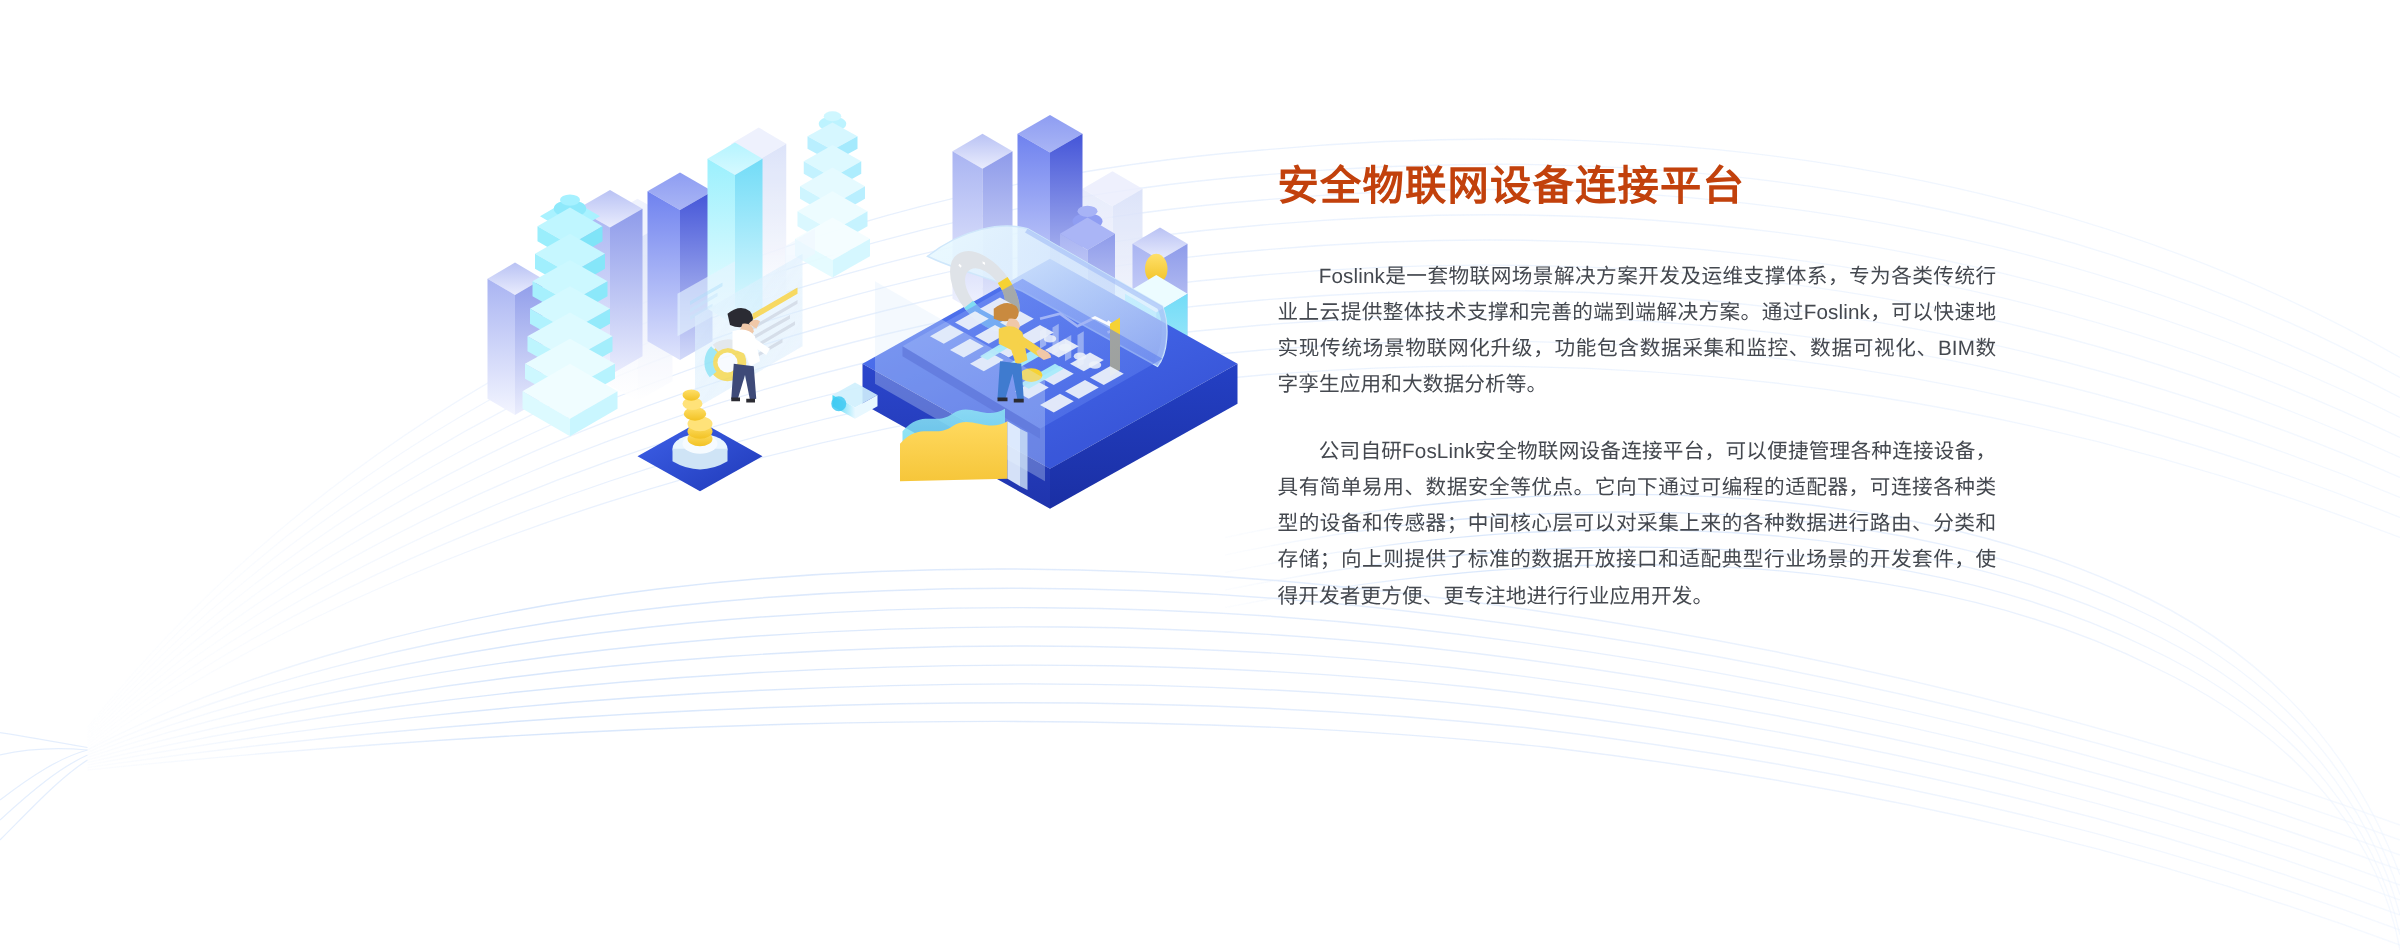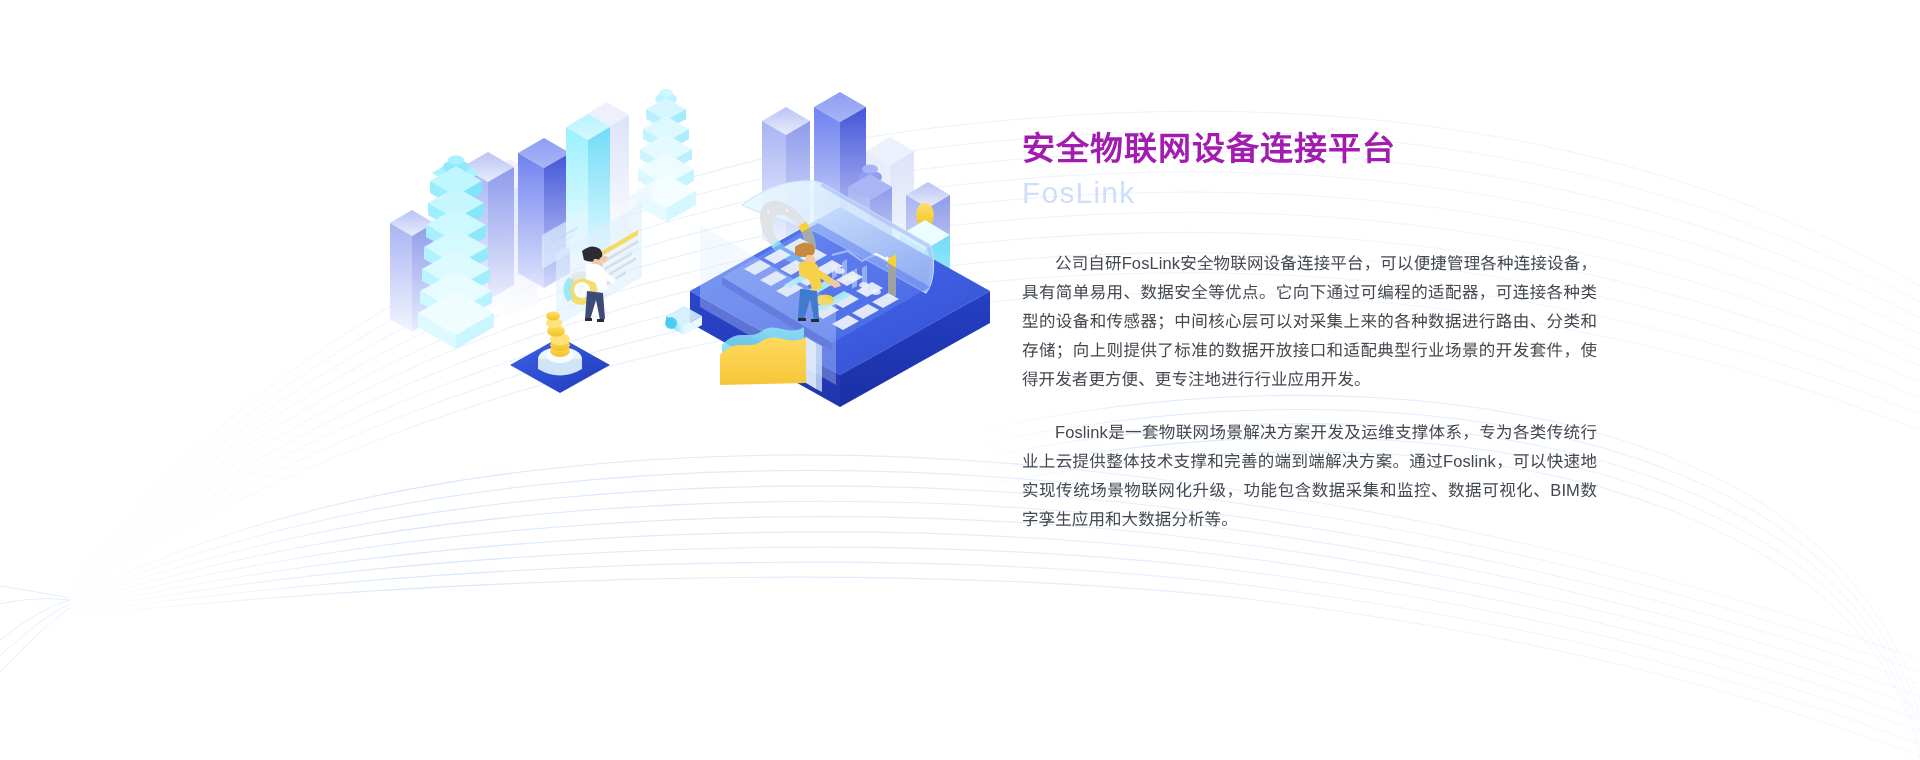--- a/index.html
+++ b/index.html
@@ -46,21 +46,21 @@
     position: absolute;
     left: 1022px;
     top: 130px;
     width: 575px;
     z-index: 3;
   }
 
   .title {
     font-size: 33px;
     font-weight: bold;
-    color: #a21caf;
+    color: #c2410c;
     letter-spacing: 1px;
     line-height: 1.18;
     white-space: nowrap;
   }
 
   .subtitle {
     margin-top: 6px;
     font-size: 30px;
     font-weight: 500;
     color: #cfdefb;
@@ -554,21 +554,20 @@
         <ellipse cx="186" cy="276" rx="9" ry="5.5" fill="url(#coinG)"></ellipse>
         <ellipse cx="184" cy="268" rx="8" ry="5" fill="#ffe279"></ellipse>
         <ellipse cx="183" cy="261" rx="7" ry="4.5" fill="url(#coinG)"></ellipse>
       </g>
     </g>
   </svg>
 
   <div class="content">
 
     <h1 class="title">安全物联网设备连接平台</h1>
-    <div class="subtitle">FosLink</div>
 
     <div class="paragraphs">
+      <p class="para">Foslink是一套物联网场景解决方案开发及运维支撑体系，专为各类传统行业上云提供整体技术支撑和完善的端到端解决方案。通过Foslink，可以快速地实现传统场景物联网化升级，功能包含数据采集和监控、数据可视化、BIM数字孪生应用和大数据分析等。</p>
       <p class="para">公司自研FosLink安全物联网设备连接平台，可以便捷管理各种连接设备，具有简单易用、数据安全等优点。它向下通过可编程的适配器，可连接各种类型的设备和传感器；中间核心层可以对采集上来的各种数据进行路由、分类和存储；向上则提供了标准的数据开放接口和适配典型行业场景的开发套件，使得开发者更方便、更专注地进行行业应用开发。</p>
-      <p class="para">Foslink是一套物联网场景解决方案开发及运维支撑体系，专为各类传统行业上云提供整体技术支撑和完善的端到端解决方案。通过Foslink，可以快速地实现传统场景物联网化升级，功能包含数据采集和监控、数据可视化、BIM数字孪生应用和大数据分析等。</p>
     </div>
 
   </div>
 </div>
 
 </body></html>

